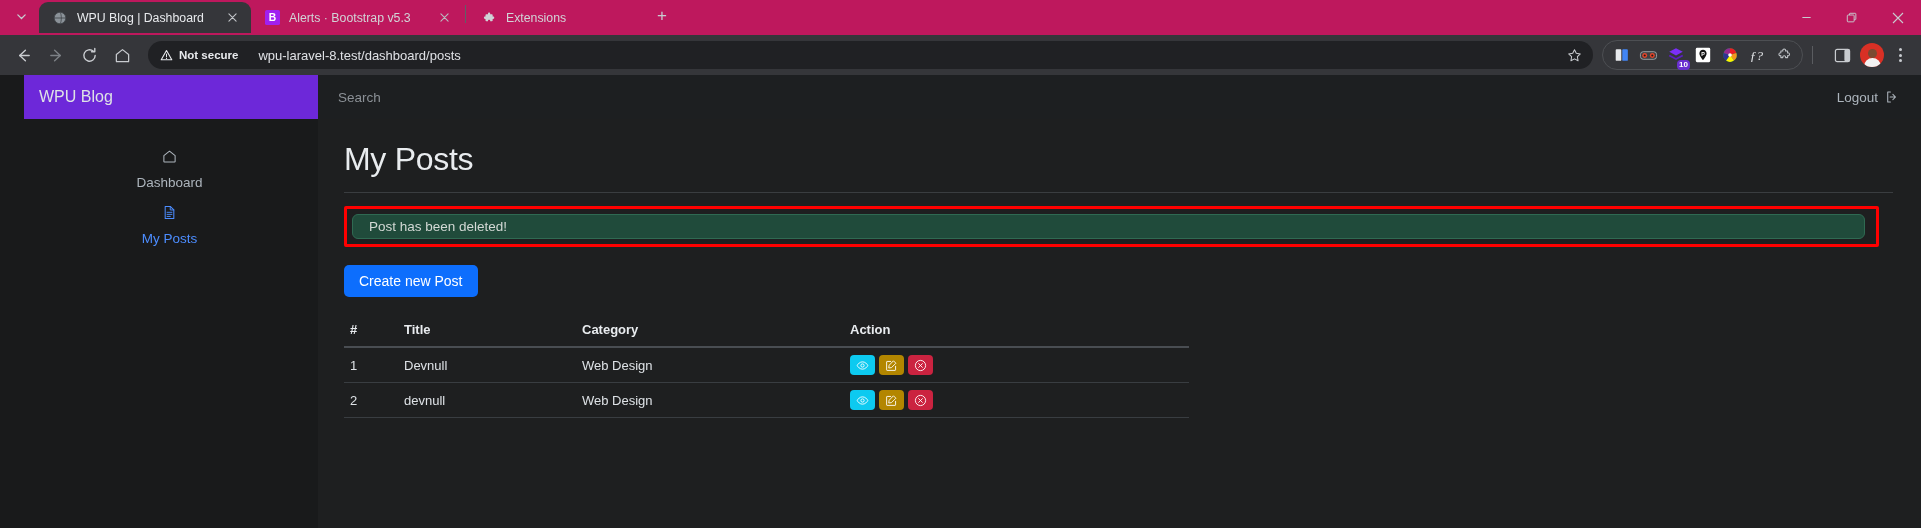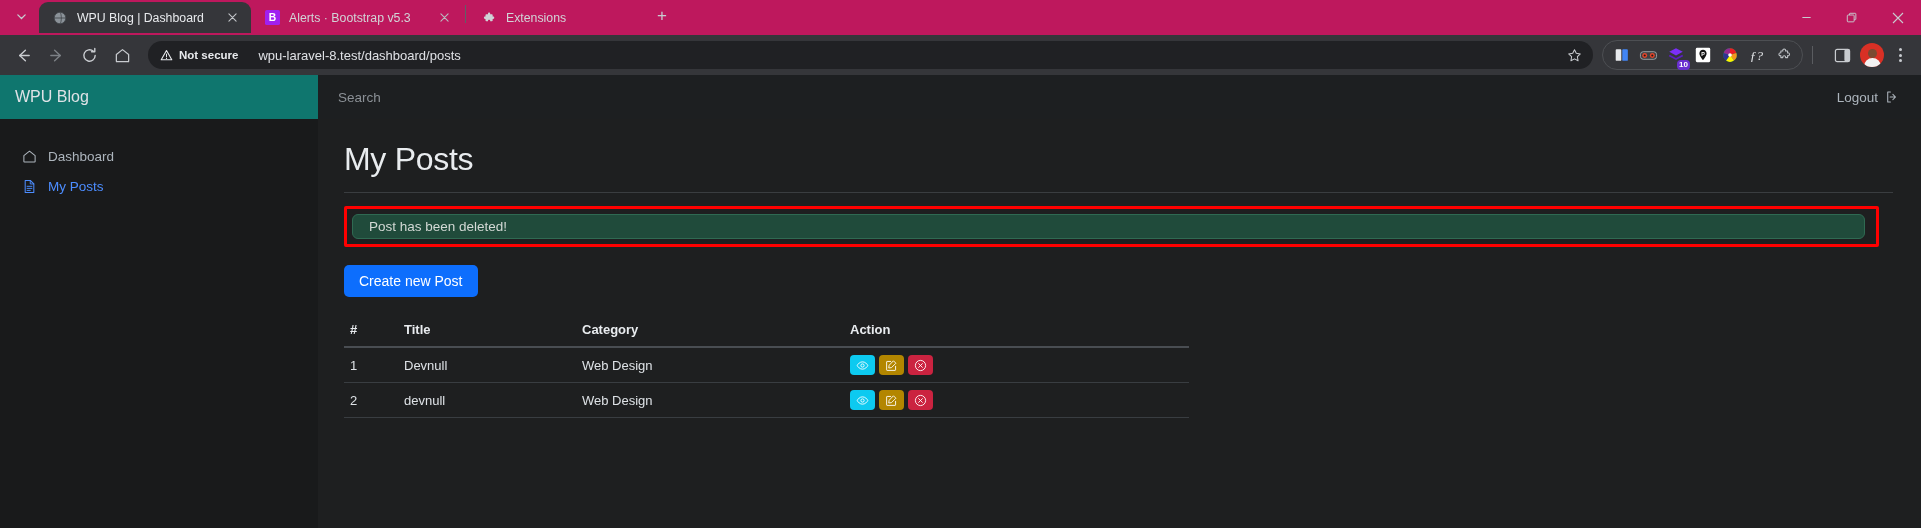--- a/index.html
+++ b/index.html
@@ -88,26 +88,26 @@
   .avatar .head { width: 9px; height: 9px; border-radius: 50%; background: #7a4a32; margin-bottom: 9px; position: absolute;}
   .avatar .body { width: 17px; height: 9px; border-radius: 9px 9px 0 0; background: #f2f2f2; }
   .kebab { width: 28px; height: 28px; display:flex; flex-direction: column; align-items:center; justify-content:center; gap:2.5px; flex:0 0 28px;}
   .kebab i { width: 3px; height: 3px; border-radius: 50%; background: #c9ccd0; display:block; }
 
   
   .page { flex: 1 1 auto; display: flex; background: #1e1f20; position: relative; min-height: 0; }
   .sidebar { width: 318px; flex: 0 0 318px; background: #191a1b; display: flex; flex-direction: column; }
   .brand {
     height: 44px; display: flex; align-items: center; padding-left: 15px;
-    font-size: 16px; color: #dee2e6; background: #0f766e;
+    font-size: 16px; color: #dee2e6; background: #6d28d9; margin-left: 24px;
   }
   .navlist { padding-top: 22px; }
   .navitem {
     display: flex; align-items: center; gap: 11px; padding: 7px 0 7px 21px;
-    font-size: 13.5px; color: #adb5bd;
+    font-size: 13.5px; color: #adb5bd; flex-direction: column;
   }
   .navitem.active { color: #4c8dff; }
   .navicon { width: 16px; height: 16px; display: flex; align-items: center; justify-content: center; flex:0 0 16px;}
 
   .content { flex: 1 1 auto; display: flex; flex-direction: column; min-width: 0; }
   .topnav {
     height: 44px; background: #1d1f21; display: flex; align-items: center;
     padding: 0 22px 0 20px; flex: 0 0 44px;
   }
   .searchinput {

